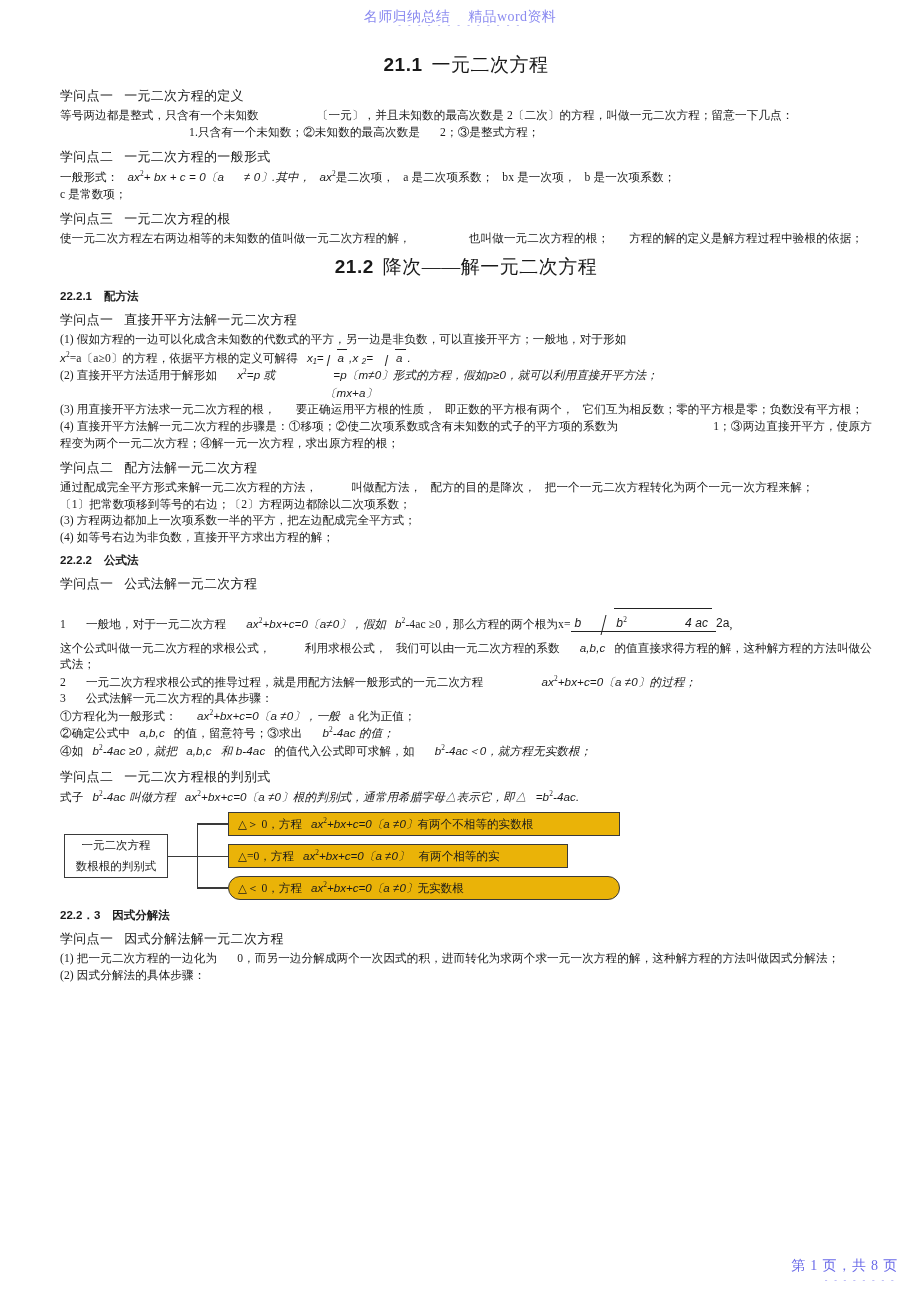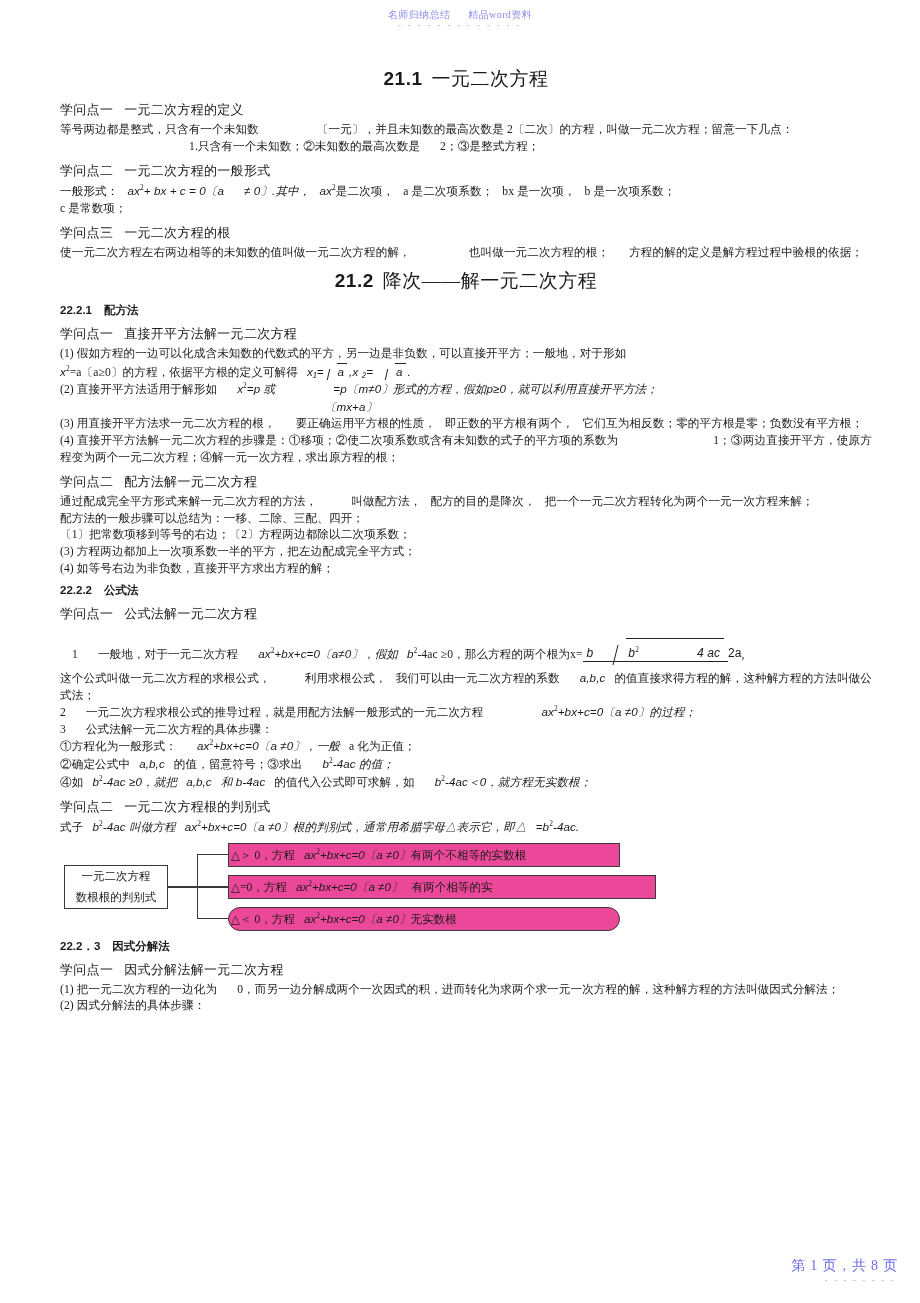--- a/index.html
+++ b/index.html
@@ -25,21 +25,21 @@
   }
 
   
   .wm-header {
     position: absolute;
     top: 8px;
     left: 0;
     width: 920px;
     text-align: center;
     color: #8b8bf0;
-    font-size: 10px;
+    font-size: 14px;
     font-family: "Liberation Serif", serif;
     letter-spacing: 0.4px;
     white-space: nowrap;
   }
   .wm-header .gap { display: inline-block; width: 18px; }
   .wm-dash {
     position: absolute;
     top: 21px;
     left: 0;
     width: 920px;
@@ -65,21 +65,21 @@
     bottom: 18px;
     right: 24px;
     color: #9e9ef2;
     font-size: 8px;
     letter-spacing: 2.4px;
   }
 
   
   .content {
     position: absolute;
-    top: 60px;
+    top: 46px;
     left: 60px;
     width: 812px;
   }
 
   h1.doc-title {
     font-size: 19px;
     font-weight: bold;
     text-align: center;
     margin: 6px 0 9px 0;
     letter-spacing: 0.5px;
@@ -107,21 +107,21 @@
     font-size: 11.5px;
     font-weight: bold;
     margin: 6px 0 2px 0;
     font-family: "Liberation Sans", sans-serif;
   }
   h3.sub .sp { display: inline-block; width: 12px; }
 
   p.body {
     font-size: 11.6px;
     line-height: 16.6px;
-    margin: 1px 12px;
+    margin: 1px 0;
     text-align: justify;
     letter-spacing: 0.1px;
   }
   p.tight { margin: 0; }
 
   .sp4 { display: inline-block; width: 9px; }
   .sp8 { display: inline-block; width: 20px; }
   .sp12 { display: inline-block; width: 34px; }
   .sp20 { display: inline-block; width: 58px; }
   .sp30 { display: inline-block; width: 95px; }
@@ -217,26 +217,26 @@
     text-align: center;
     background: #fff;
   }
   .dg-box {
     position: absolute;
     border: 1.3px solid #3a3a3a;
     box-sizing: border-box;
     height: 24px;
     line-height: 22px;
     font-size: 11.6px;
-    padding-left: 2px;
-    background: #ec4899;
+    padding-left: 9px;
+    background: #eab308;
     white-space: nowrap;
   }
   .dg-b1 { left: 168px; top: 0px;  width: 392px; }
-  .dg-b2 { left: 168px; top: 32px; width: 428px; }
+  .dg-b2 { left: 168px; top: 32px; width: 340px; }
   .dg-b3 { left: 168px; top: 64px; width: 392px; border-radius: 12px; }
 
   .dg-line { position: absolute; background: #3a3a3a; }
 
   
   .c-stub   { left: 108px; top: 43.5px; width: 30px; height: 1.3px; }
   .c-trunk  { left: 137px; top: 11px;   width: 1.3px; height: 65px; }
   .c-top    { left: 137px; top: 11px;   width: 31px; height: 1.3px; }
   .c-mid    { left: 137px; top: 43.5px; width: 31px; height: 1.3px; }
   .c-bot    { left: 137px; top: 75px;   width: 31px; height: 1.3px; }
@@ -282,21 +282,20 @@
     <p class="body tight"><span> (2)  直接开平方法适用于解形如</span><span class="sp8"></span><span class="mono">x</span><sup class="ex">2</sup><span class="mono">=p 或</span><span class="sp20"></span><span class="mono">=p〔m≠0〕形式的方程，假如p≥0，就可以利用直接开平方法；</span></p>
     <p class="body tight" style="text-align:center;padding-right:230px;"><span class="mono">〔mx+a〕</span></p>
 
     <p class="body tight"><span>(3)  用直接开平方法求一元二次方程的根，</span><span class="sp8"></span><span>要正确运用平方根的性质，</span><span class="sp4"></span><span>即正数的平方根有两个，</span><span class="sp4"></span><span>它们互为相反数；零的平方根是零；负数没有平方根；</span></p>
 
     <p class="body tight"><span>(4)  直接开平方法解一元二次方程的步骤是：①移项；②使二次项系数或含有未知数的式子的平方项的系数为</span><span class="sp30"></span><span>1；③两边直接开平方，使原方程变为两个一元二次方程；④解一元一次方程，求出原方程的根；</span></p>
 
     <h2 class="kp"><span>学问点二</span><span class="kp-sp"></span><span>配方法解一元二次方程</span></h2>
 
     <p class="body tight"><span>通过配成完全平方形式来解一元二次方程的方法，</span><span class="sp12"></span><span>叫做配方法，</span><span class="sp4"></span><span>配方的目的是降次，</span><span class="sp4"></span><span>把一个一元二次方程转化为两个一元一次方程来解；</span></p>
-    <p class="body tight">配方法的一般步骤可以总结为：一移、二除、三配、四开；</p>
     <p class="body tight">〔1〕把常数项移到等号的右边；〔2〕方程两边都除以二次项系数；</p>
     <p class="body tight">(3)  方程两边都加上一次项系数一半的平方，把左边配成完全平方式；</p>
     <p class="body tight">(4)  如等号右边为非负数，直接开平方求出方程的解；</p>
 
     <h3 class="sub"><span>22.2.2</span><span class="sp"></span><span>公式法</span></h3>
 
     <h2 class="kp"><span>学问点一</span><span class="kp-sp"></span><span>公式法解一元二次方程</span></h2>
 
     <p class="body" style="margin-top:18px;line-height:24px;"><span>1</span><span class="sp8"></span><span>一般地，对于一元二次方程</span><span class="sp8"></span><span class="mono">ax</span><sup class="ex">2</sup><span class="mono">+bx+c=0〔a≠0〕，假如</span><span class="sp4"></span><span class="mono">b</span><sup class="ex">2</sup><span>-4ac ≥0，那么方程的两个根为x=</span><span class="frac"><span class="num-line"><span class="mono">b</span><span class="sp8"></span><span class="bigsqrt"><span class="rad2"><span class="mono">b</span><sup class="ex">2</sup><span class="sp20"></span><span class="mono">4 ac</span></span></span></span><span class="den">2a</span></span><span>,</span></p>
 

